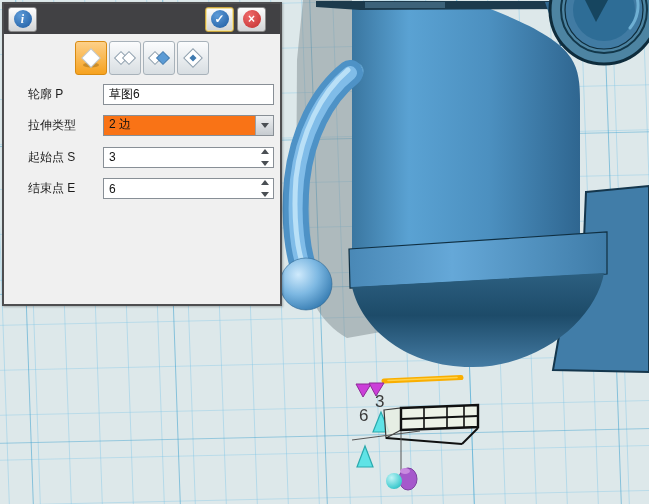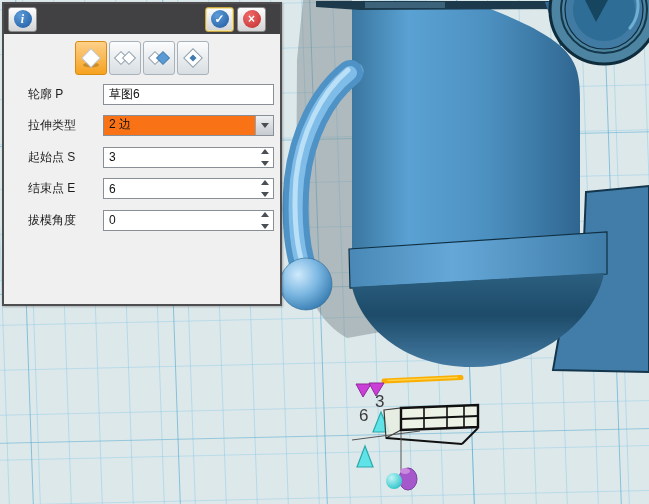--- a/index.html
+++ b/index.html
@@ -234,25 +234,15 @@
       <div class="row">
         <label>结束点 E</label>
         <div class="field">
           <input value="6" style="">
           <span class="spin-btns">
             <span class="sp up"></span>
             <span class="sp dn"></span>
           </span>
         </div>
       </div>
-      <div class="row">
-        <label>拔模角度</label>
-        <div class="field">
-          <input value="0" style="">
-          <span class="spin-btns">
-            <span class="sp up"></span>
-            <span class="sp dn"></span>
-          </span>
-        </div>
-      </div>
     </div>
   </div>
 </div>
 
 </body></html>

